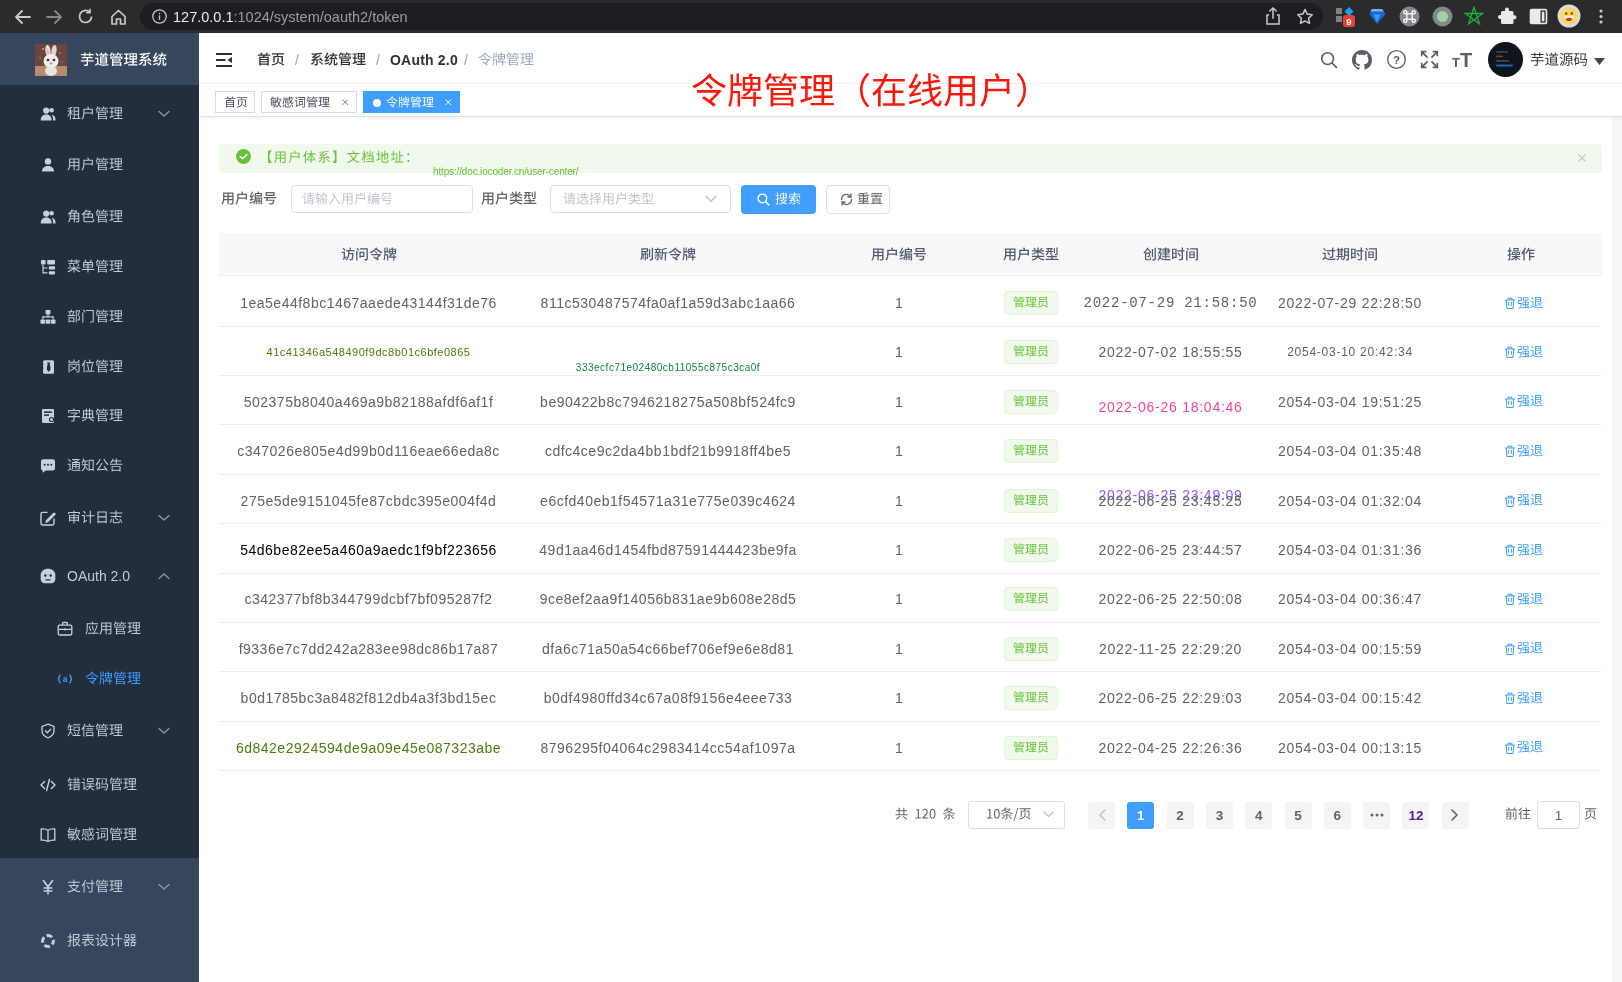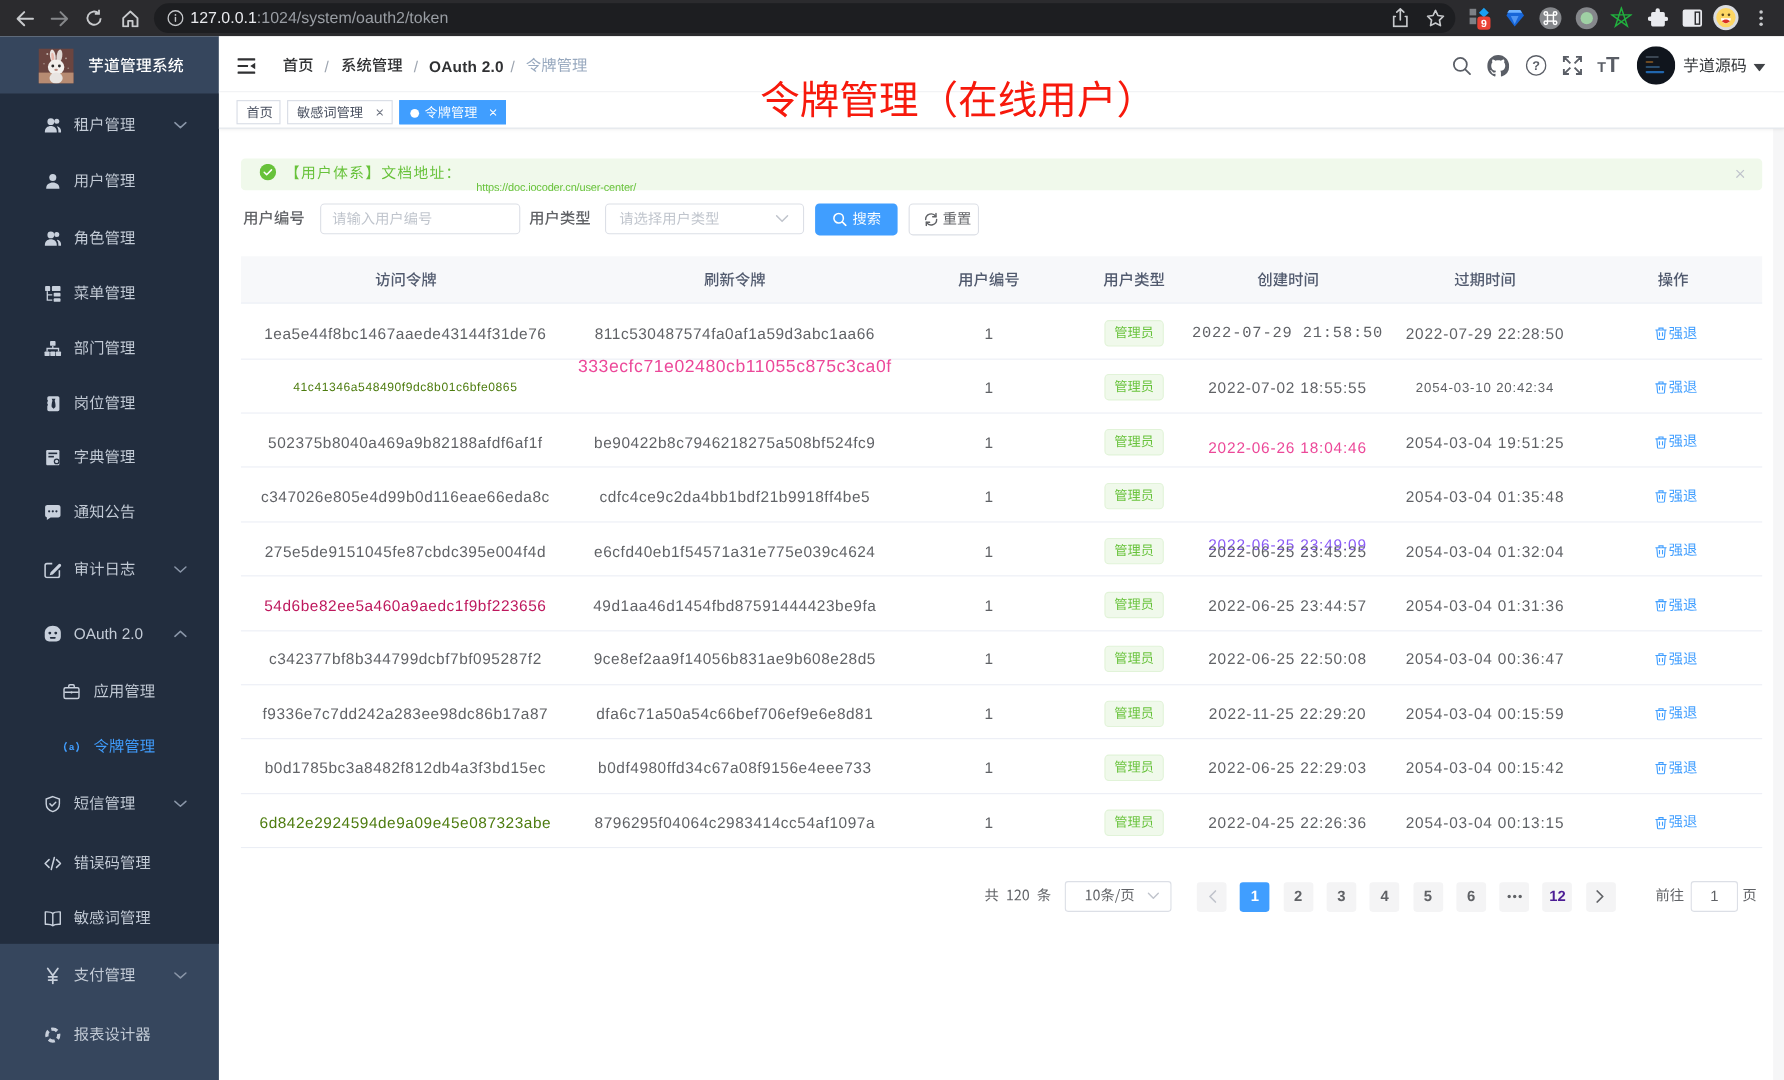--- a/index.html
+++ b/index.html
@@ -737,21 +737,21 @@
       <path d="M1 3.2h11M4.5 3V1.4h4V3M2.4 3.4l.7 8.2c0 .5.5.9 1 .9h4.8c.5 0 1-.4 1-.9l.7-8.2M5 5.5v4M8 5.5v4"></path>
     </svg>
 <div style="position:absolute;left:1516.5px;top:295.5px;height:13px;line-height:0">
       <svg width="26.0" height="13" viewBox="0 -880 2000 1000" fill="#409eff" style="overflow:visible">
         <use href="#r5f3a"></use>
         <use href="#r9000" x="1000"></use>
       </svg>
     </div>
 <div style="position:absolute;left:219px;top:375.0px;width:1383px;height:1px;background:#ebeef5"></div>
 <div style="position:absolute;left:368.5px;top:352.4px;transform:translate(-50%,-50%);font-size:11px;color:#4d7c0f;font-weight:400;white-space:nowrap;letter-spacing:0.5px;">41c41346a548490f9dc8b01c6bfe0865</div>
-<div style="position:absolute;left:668px;top:334px;transform:translate(-50%,-50%);font-size:16px;color:#ec4899;font-weight:400;white-space:nowrap;letter-spacing:0.5px;">333ecfc71e02480cb11055c875c3ca0f</div>
+<div style="position:absolute;left:668px;top:367px;transform:translate(-50%,-50%);font-size:10px;color:#15803d;font-weight:400;white-space:nowrap;letter-spacing:0.5px;">333ecfc71e02480cb11055c875c3ca0f</div>
 <div style="position:absolute;left:899px;top:352.4px;transform:translate(-50%,-50%);font-size:14px;color:#606266;font-weight:400;white-space:nowrap;">1</div>
 <div style="position:absolute;left:1003.5px;top:340.4px;width:54px;height:24px;background:#f0f9eb;border:1px solid #e1f3d8;border-radius:4px"></div>
 <div style="position:absolute;left:1012.5px;top:345.4px;height:12px;line-height:0">
       <svg width="36.0" height="12" viewBox="0 -880 3000 1000" fill="#67c23a" style="overflow:visible">
         <use href="#r7ba1"></use>
         <use href="#r7406" x="1000"></use>
         <use href="#r5458" x="2000"></use>
       </svg>
     </div>
 <div style="position:absolute;left:1170.5px;top:352.4px;transform:translate(-50%,-50%);font-size:14px;color:#606266;font-weight:400;white-space:nowrap;letter-spacing:0.75px;">2022-07-02 18:55:55</div>
@@ -828,21 +828,21 @@
 <svg width="12" height="12" viewBox="0 0 13 13" style="position:absolute;left:1503.5px;top:494.6px" fill="none" stroke="#409eff" stroke-width="1.1">
       <path d="M1 3.2h11M4.5 3V1.4h4V3M2.4 3.4l.7 8.2c0 .5.5.9 1 .9h4.8c.5 0 1-.4 1-.9l.7-8.2M5 5.5v4M8 5.5v4"></path>
     </svg>
 <div style="position:absolute;left:1516.5px;top:493.1px;height:13px;line-height:0">
       <svg width="26.0" height="13" viewBox="0 -880 2000 1000" fill="#409eff" style="overflow:visible">
         <use href="#r5f3a"></use>
         <use href="#r9000" x="1000"></use>
       </svg>
     </div>
 <div style="position:absolute;left:219px;top:572.6px;width:1383px;height:1px;background:#ebeef5"></div>
-<div style="position:absolute;left:368.5px;top:550.0px;transform:translate(-50%,-50%);font-size:14px;color:#be185d;font-weight:400;white-space:nowrap;letter-spacing:0.5px;">54d6be82ee5a460a9aedc1f9bf223656</div>
+<div style="position:absolute;left:368.5px;top:550.0px;transform:translate(-50%,-50%);font-size:14px;color:#000000;font-weight:400;white-space:nowrap;letter-spacing:0.5px;">54d6be82ee5a460a9aedc1f9bf223656</div>
 <div style="position:absolute;left:668px;top:550.0px;transform:translate(-50%,-50%);font-size:14px;color:#606266;font-weight:400;white-space:nowrap;letter-spacing:0.5px;">49d1aa46d1454fbd87591444423be9fa</div>
 <div style="position:absolute;left:899px;top:550.0px;transform:translate(-50%,-50%);font-size:14px;color:#606266;font-weight:400;white-space:nowrap;">1</div>
 <div style="position:absolute;left:1003.5px;top:538.0px;width:54px;height:24px;background:#f0f9eb;border:1px solid #e1f3d8;border-radius:4px"></div>
 <div style="position:absolute;left:1012.5px;top:543.0px;height:12px;line-height:0">
       <svg width="36.0" height="12" viewBox="0 -880 3000 1000" fill="#67c23a" style="overflow:visible">
         <use href="#r7ba1"></use>
         <use href="#r7406" x="1000"></use>
         <use href="#r5458" x="2000"></use>
       </svg>
     </div>

